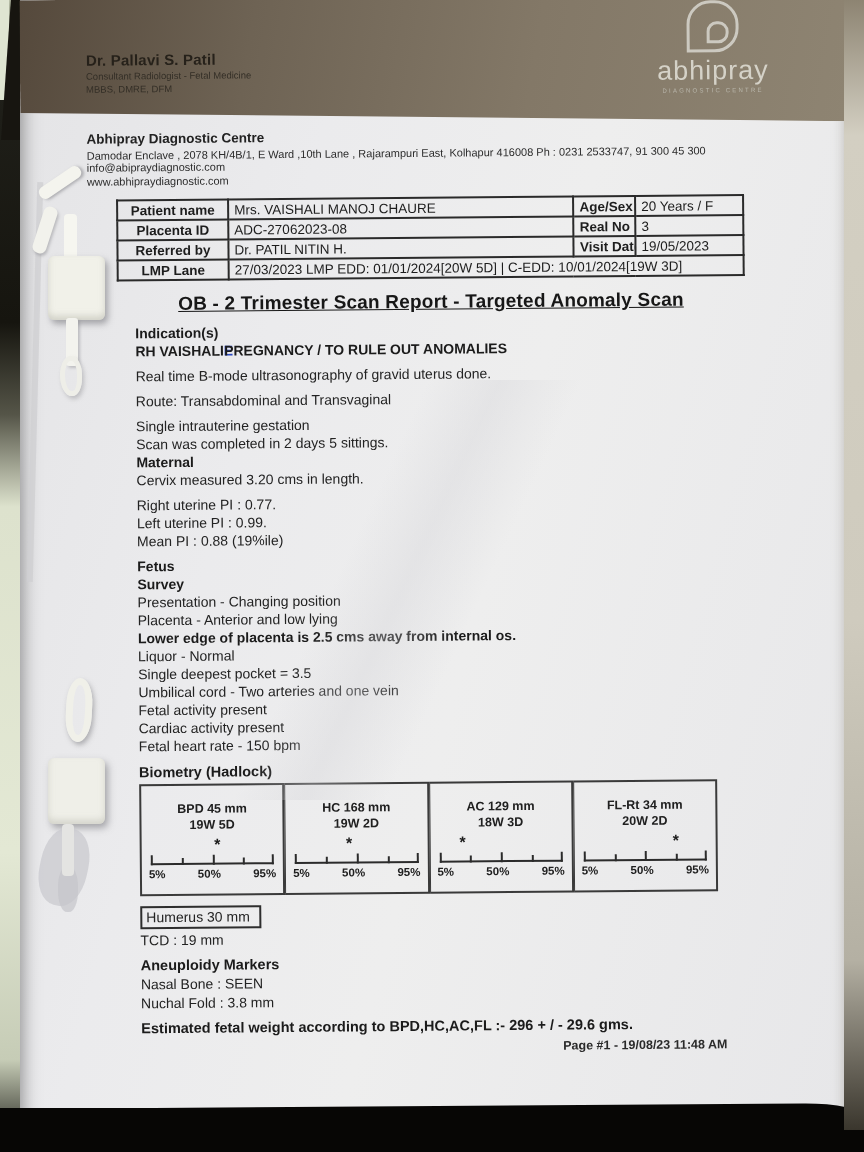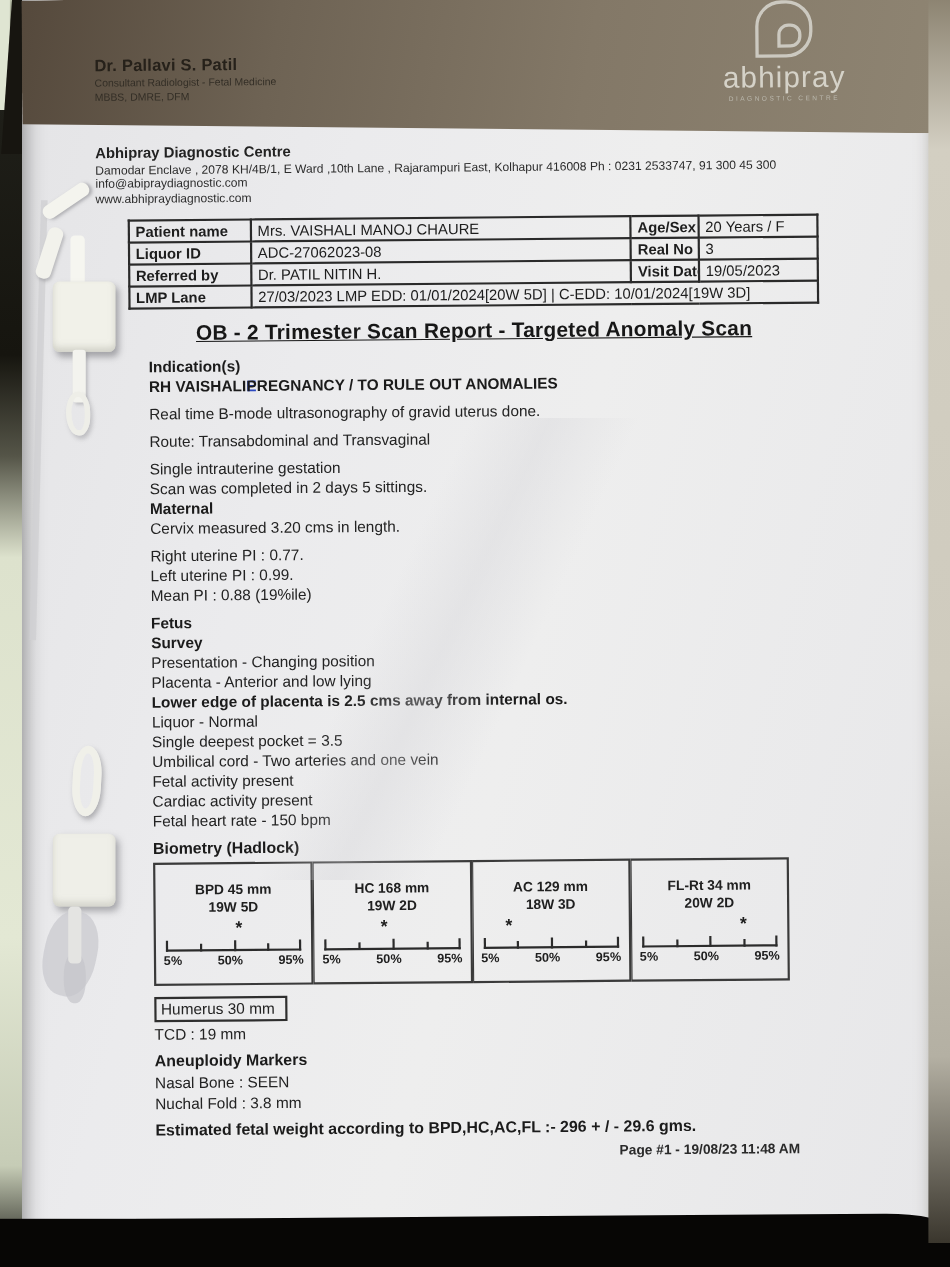--- a/index.html
+++ b/index.html
@@ -47,21 +47,21 @@
   
   .clinic { margin:4px 0 0 66px; color:#222; }
   .clinic-name { font-size:13.5px; font-weight:bold; }
   .clinic-address { font-size:11px; margin-top:3px; color:#2c2c2c; }
   .clinic-web { font-size:11px; margin-top:2px; color:#2c2c2c; }
 
   
   table.ptable { border-collapse:collapse; margin:12px 0 0 95px; width:628px; table-layout:fixed; }
   .ptable td { border:2px solid #2a2a2a; font-size:13.5px; padding:1px 5px; height:20px;
     color:#1d1d1d; white-space:nowrap; overflow:hidden; }
-  .ptable td.lbl { font-weight:bold; }
+  .ptable td.lbl { font-weight:bold;text-align:center; }
   .c1{width:108px;} .c2{width:336px;} .c3{width:60px;} .c4{width:105px;border-radius:10px;}
 
   
   .rtitle { margin:12px 0 0 95px; width:628px; text-align:center; font-size:19px; font-weight:bold;
     text-decoration:underline; color:#171717; letter-spacing:.2px; }
 
   
   .body { margin:10px 0 0 113px; width:600px; color:#232323; }
   .line { font-size:14px; line-height:17px; margin-top:4px; }
   .b { font-weight:bold; color:#1b1b1b; }
@@ -144,21 +144,21 @@
 
       <table class="ptable">
         <tbody>
             <tr>
           <td class="lbl c1">Patient name</td>
           <td class="c2">Mrs. VAISHALI MANOJ CHAURE</td>
           <td class="lbl c3">Age/Sex</td>
           <td class="c4">20 Years / F</td>
         </tr>
         <tr>
-          <td class="lbl">Liquor ID</td>
+          <td class="lbl">Placenta ID</td>
           <td>ADC-27062023-08</td>
           <td class="lbl">Real No</td>
           <td>3</td>
         </tr>
         <tr>
           <td class="lbl">Referred by</td>
           <td>Dr. PATIL NITIN H.</td>
           <td class="lbl">Visit Date</td>
           <td>19/05/2023</td>
         </tr>

